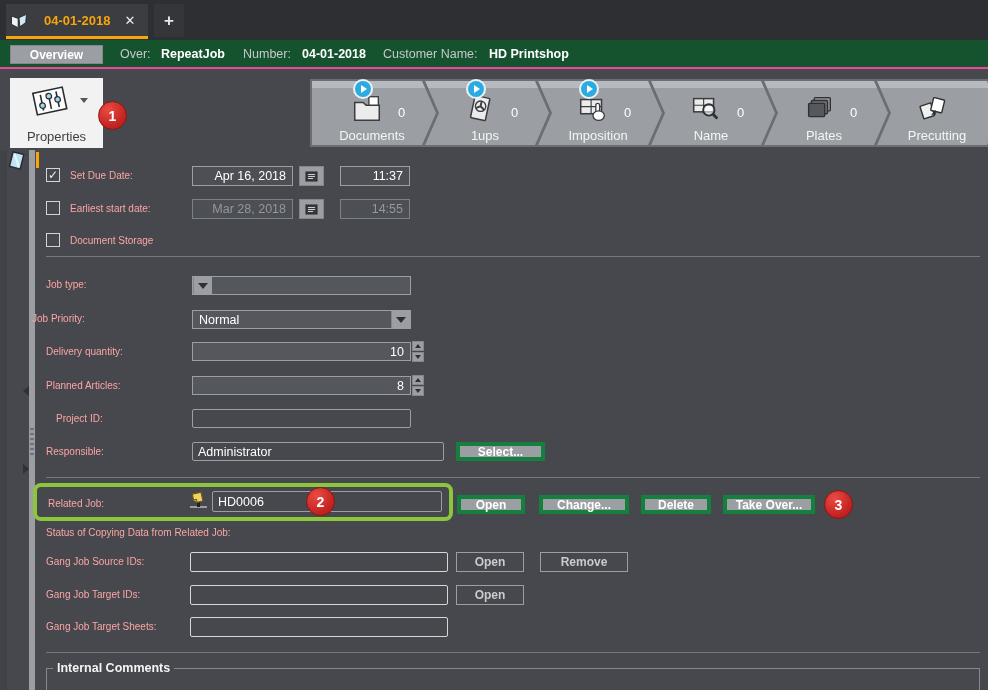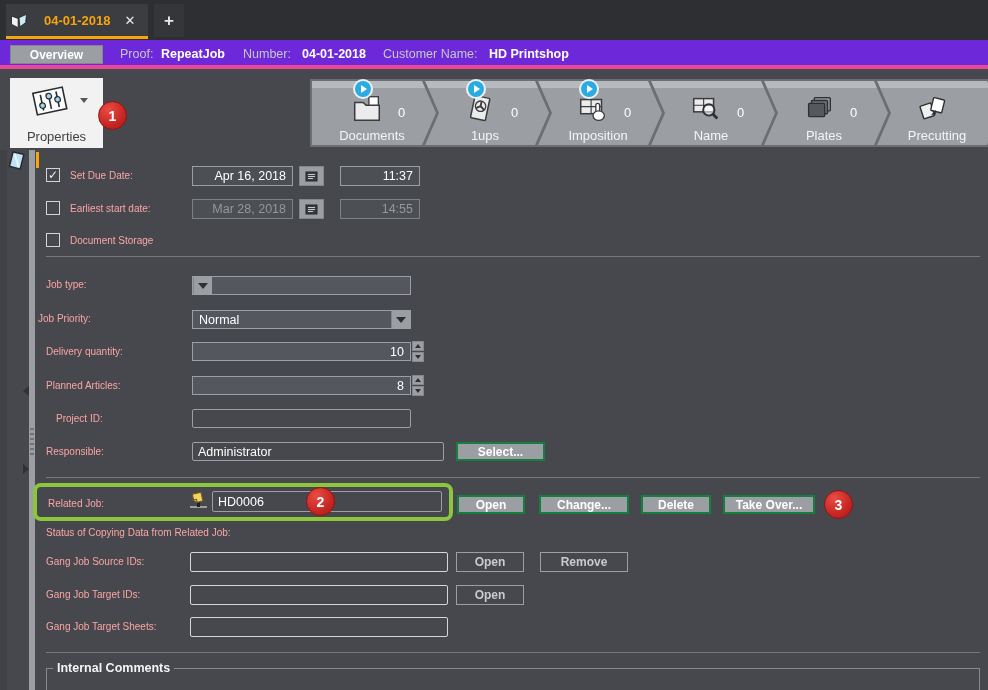--- a/index.html
+++ b/index.html
@@ -9,21 +9,21 @@
   
   .tabbar { position:absolute; left:0; top:0; width:988px; height:40px; background:#2d2f33; }
   .app-tile { position:absolute; left:6px; top:4px; width:26px; height:33px; background:#3b3d41; display:flex; align-items:center; justify-content:center; }
   .tab { position:absolute; left:32px; top:4px; width:116px; height:33px; background:#3b3d41; display:flex; align-items:center; padding:0 12px; gap:14px; }
   .tab-label { color:#f7a50a; font-weight:bold; font-size:13px; }
   .tab-close { color:#e8e9ea; font-weight:bold; font-size:13px; cursor:default; }
   .tab-underline { position:absolute; left:6px; top:36px; width:142px; height:3px; background:#f7a50a; }
   .newtab { position:absolute; left:154px; top:4px; width:30px; height:33px; background:#34363a; color:#e8e9ea; font-size:17px; font-weight:bold; display:flex; align-items:center; justify-content:center; }
 
   
-  .header { position:absolute; left:0; top:40px; width:988px; height:29px; background:#6d28d9; border-bottom:4px solid #ec4899; }
+  .header { position:absolute; left:0; top:40px; width:988px; height:29px; background:#14532d; border-bottom:2px solid #ec4899; }
   .overview-btn { position:absolute; left:10px; top:5px; width:93px; height:19px; background:#9b9ea3; border:1px solid #83868b; color:#ffffff; font-weight:bold; font-size:12px; display:flex; align-items:center; justify-content:center; }
   .hlabel { position:absolute; top:0; line-height:28px; font-size:12.5px; color:#c6c8cb; }
   .hvalue { position:absolute; top:0; line-height:28px; font-size:12.5px; color:#ffffff; font-weight:bold; }
 
   
   .wfbar { position:absolute; left:310px; top:79px; width:678px; height:68px; overflow:hidden; }
   .chev { position:absolute; top:0; height:68px; width:128px; }
   .chev-outer { position:absolute; inset:0; background:#6b6e73;
     clip-path:polygon(0 0, calc(100% - 14px) 0, 100% 50%, calc(100% - 14px) 100%, 0 100%, 14px 50%); }
   .chev.first .chev-outer, .chev.first .chev-fill { clip-path:polygon(0 0, calc(100% - 14px) 0, 100% 50%, calc(100% - 14px) 100%, 0 100%); }
@@ -52,35 +52,35 @@
   .split-dots { position:absolute; left:30px; top:428px; width:4px; height:30px;
     background:repeating-linear-gradient(#6f7276 0 2px, transparent 2px 5px); }
   .arrow-left { position:absolute; left:23px; top:386px; width:0; height:0; border-top:5px solid transparent; border-bottom:5px solid transparent; border-right:6px solid #2f3135; }
   .arrow-right { position:absolute; left:23px; top:464px; width:0; height:0; border-top:5px solid transparent; border-bottom:5px solid transparent; border-left:6px solid #2f3135; }
 
   
   .flabel { position:absolute; font-size:10px; color:#fca5a5; }
   .checkbox { position:absolute; width:14px; height:14px; border:1px solid #d2d4d6; background:#46484d; display:flex; align-items:center; justify-content:center; }
   .checkbox .check { color:#f2f3f4; font-size:12px; line-height:12px; font-weight:bold; }
   .datefield, .timefield { position:absolute; height:20px; border:1px solid #9b9ea3; background:#4c4f54; color:#ffffff; font-size:12.5px; text-align:right; padding:0 6px; font-family:inherit; }
-  .datefield { width:101px; } .timefield { width:80px; }
+  .datefield { width:101px; } .timefield { width:70px; }
   .dim { color:#94979c !important; border-color:#7d8085 !important; }
   .calbtn { position:absolute; width:25px; height:20px; background:#9b9ea3; border:1px solid #83868b; display:flex; align-items:center; justify-content:center; }
   .combo { position:absolute; width:219px; height:19px; border:1px solid #9b9ea3; background:#54575d; display:flex; align-items:center; }
   .combo-text { flex:1; color:#ffffff; font-size:12.5px; padding-left:6px; }
   .combo-btn { width:19px; height:100%; background:#9b9ea3; display:flex; align-items:center; justify-content:center; border-left:1px solid #83868b; }
   .combo-arrow { width:0; height:0; border-left:5px solid transparent; border-right:5px solid transparent; border-top:6px solid #2e3033; }
   .spinfield { position:absolute; width:219px; height:19px; border:1px solid #9b9ea3; background:#54575d; color:#ffffff; font-size:12.5px; text-align:right; padding:0 6px; font-family:inherit; }
   .spinbtns { position:absolute; width:12px; height:21px; display:flex; flex-direction:column; gap:1px; }
   .spinbtn { flex:1; background:#9b9ea3; border:1px solid #83868b; display:flex; align-items:center; justify-content:center; }
   .tri-up { width:0; height:0; border-left:3px solid transparent; border-right:3px solid transparent; border-bottom:4px solid #2e3033; }
   .tri-down { width:0; height:0; border-left:3px solid transparent; border-right:3px solid transparent; border-top:4px solid #2e3033; }
   .txtinput { position:absolute; height:19px; border:1px solid #9b9ea3; border-radius:2px; background:#46484d; color:#ffffff; font-size:12.5px; padding:0 5px; font-family:inherit; }
   .gang-input { border-color:#d5d6d8; height:20px; }
-  .btn { position:absolute; height:19px; background:#9b9ea3; border:2px solid #15803d; color:#ffffff; font-weight:bold; font-size:12px; display:flex; align-items:center; justify-content:center; font-family:inherit; }
+  .btn { position:absolute; height:19px; background:#9b9ea3; border:4px solid #15803d; color:#ffffff; font-weight:bold; font-size:12px; display:flex; align-items:center; justify-content:center; font-family:inherit; }
   .btn-outline { position:absolute; height:20px; background:#46484d; border:1px solid #9b9ea3; color:#c9cbce; font-weight:bold; font-size:12px; display:flex; align-items:center; justify-content:center; font-family:inherit; }
   .sep { position:absolute; left:46px; width:934px; height:1px; background:#75787d; }
   .green-box { position:absolute; left:33px; top:483px; width:420px; height:38px; border:4px solid #8bc63d; border-radius:8px; z-index:40; pointer-events:none; }
   .comments-fieldset { position:absolute; left:46px; top:661px; width:934px; height:60px; border:1px solid #85888d; }
   .comments-fieldset legend { margin-left:6px; padding:0 4px; font-size:12.5px; font-weight:bold; color:#f4f4f5; }
 </style>
 </head>
 <body>
 
 <div class="tabbar">
@@ -93,21 +93,21 @@
   <div class="tab">
     <span class="tab-label">04-01-2018</span>
     <span class="tab-close">✕</span>
   </div>
   <div class="tab-underline"></div>
   <div class="newtab">+</div>
 </div>
 
 <div class="header">
   <div class="overview-btn">Overview</div>
-  <span class="hlabel" style="left:120px">Proof:</span>
+  <span class="hlabel" style="left:120px">Over:</span>
   <span class="hvalue" style="left:161px">RepeatJob</span>
   <span class="hlabel" style="left:243px">Number:</span>
   <span class="hvalue" style="left:302px">04-01-2018</span>
   <span class="hlabel" style="left:383px">Customer Name:</span>
   <span class="hvalue" style="left:489px">HD Printshop</span>
 </div>
 
 <div class="wfbar">
 
   <div class="chev first" style="left:0;z-index:16">
@@ -256,21 +256,21 @@
 
 <div class="sep" style="top:256px"></div>
 
 <span class="flabel" style="left:46px;top:279px">Job type:</span>
 <div class="combo" style="left:192px;top:276px">
   <span class="combo-btn">
       <span class="combo-arrow"></span>
     </span>
 </div>
 
-<span class="flabel" style="left:38px;top:313px">Job Priority:</span>
+<span class="flabel" style="left:32px;top:313px">Job Priority:</span>
 <div class="combo" style="left:192px;top:310px">
   <span class="combo-text">Normal</span>
   <span class="combo-btn">
       <span class="combo-arrow"></span>
     </span>
 </div>
 
 <span class="flabel" style="left:46px;top:346px">Delivery quantity:</span>
 <input class="spinfield" style="left: 192px; top: 342px;" readonly="" value="10">
 <div class="spinbtns" style="left:412px;top:341px">

